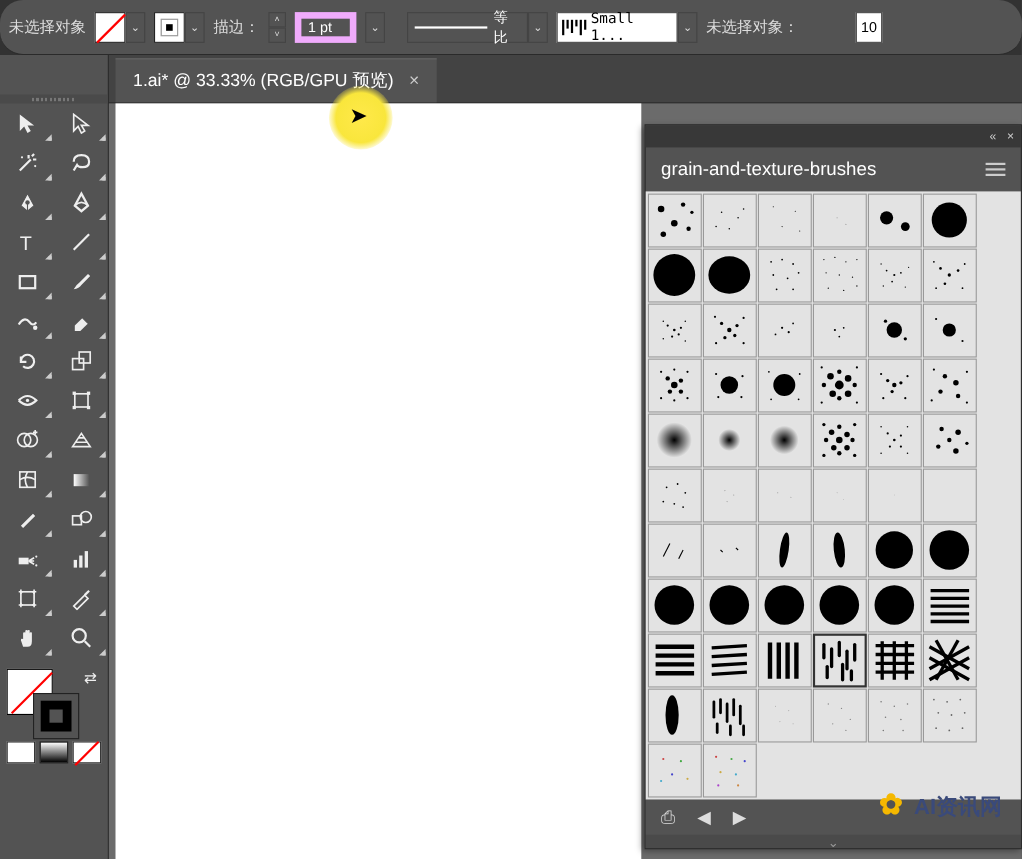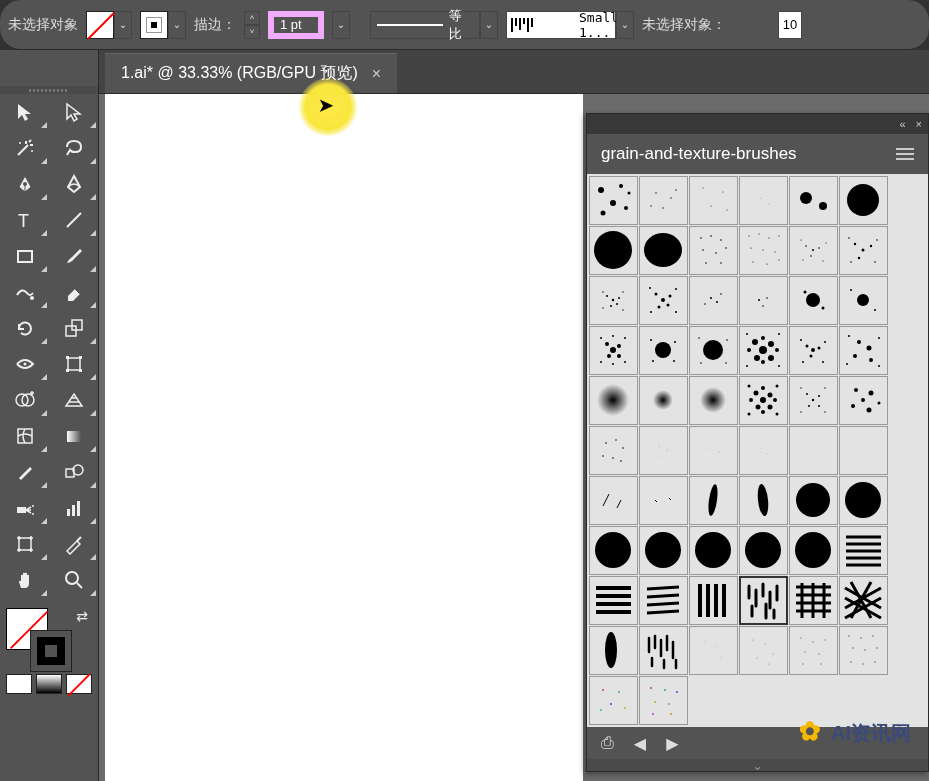--- a/index.html
+++ b/index.html
@@ -108,21 +108,21 @@
   <div style="display:flex;">
     <div class="brush-preview">
       <div class="brush-marks">
           <span style="height:14px"></span>
           <span style="height:8px"></span>
           <span style="height:12px"></span>
           <span style="height:6px"></span>
           <span style="height:14px"></span>
           <span style="height:9px"></span>
         </div>
-      <span style="font-size:13px;font-family:monospace;margin-left:42px;">Small 1...</span>
+      <span style="font-size:13px;font-family:monospace;">Small 1...</span>
     </div>
     <div class="dd-arrow">⌄</div>
   </div>
   <span class="options-label">未选择对象：</span>
   <div class="opacity-val">10</div>
 </div>
 
 <div class="tools-panel">
   <div class="tools-grip"></div>
   <div class="tool-row">

